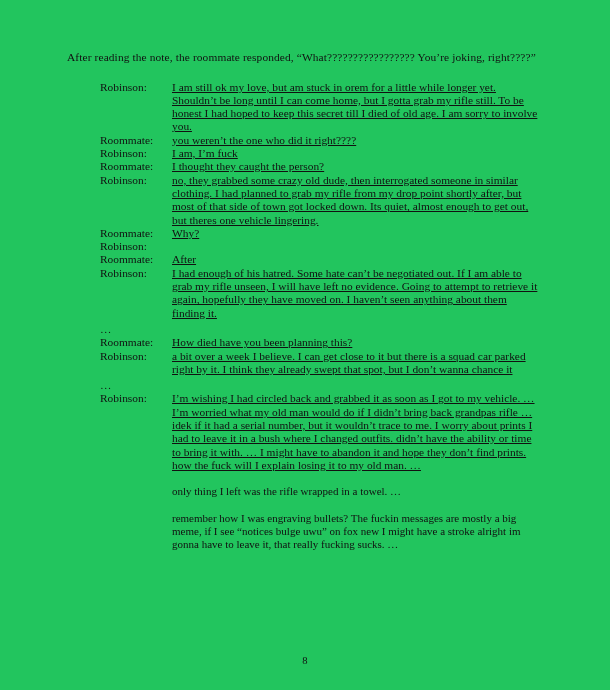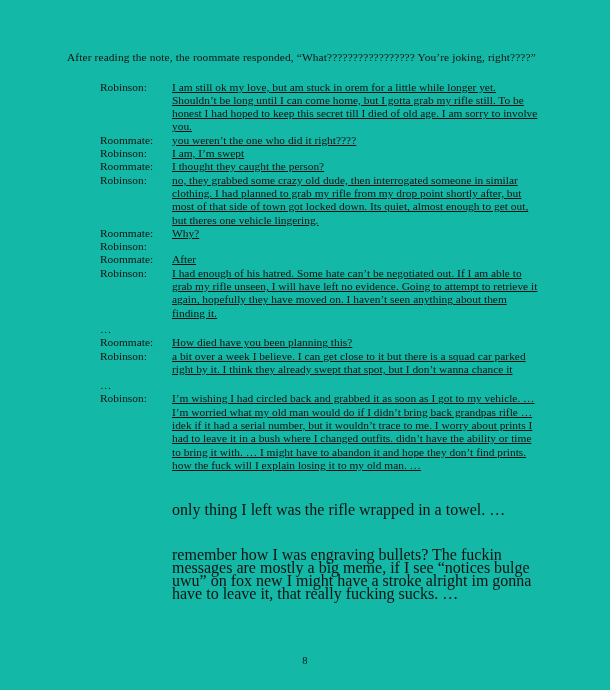--- a/index.html
+++ b/index.html
@@ -16,21 +16,21 @@
     color: #111111;
     overflow: hidden;
   }
 
   .page {
     position: absolute;
     left: 0;
     top: 0;
     width: 610px;
     height: 690px;
-    background: #14b8a6;
+    background: #22c55e;
   }
 
   .content {
     position: absolute;
     left: 67px;
     top: 50px;
     width: 474px;
   }
 
   
@@ -71,23 +71,23 @@
   .section-break {
     font-size: 11.4px;
     line-height: 13.3px;
     height: 13.3px;
     margin-top: 3px;
   }
 
   
   .cont-para {
     margin-left: 72px;
-    font-size: 16px;
+    font-size: 11px;
     line-height: 13.3px;
-    margin-top: 31px;
+    margin-top: 13px;
   }
 
   .page-number {
     position: absolute;
     left: 0;
     top: 655px;
     width: 610px;
     text-align: center;
     font-size: 10.6px;
     color: #111111;
@@ -106,21 +106,21 @@
         <div class="turn">
           <div class="speaker">Robinson:</div>
           <div class="utterance">I am still ok my love, but am stuck in orem for a little while longer yet. Shouldn’t be long until I can come home, but I gotta grab my rifle still. To be honest I had hoped to keep this secret till I died of old age. I am sorry to involve you.</div>
         </div>
         <div class="turn">
           <div class="speaker">Roommate:</div>
           <div class="utterance">you weren’t the one who did it right????</div>
         </div>
         <div class="turn">
           <div class="speaker">Robinson:</div>
-          <div class="utterance">I am, I’m swept</div>
+          <div class="utterance">I am, I’m fuck</div>
         </div>
         <div class="turn">
           <div class="speaker">Roommate:</div>
           <div class="utterance">I thought they caught the person?</div>
         </div>
         <div class="turn">
           <div class="speaker">Robinson:</div>
           <div class="utterance">no, they grabbed some crazy old dude, then interrogated someone in similar clothing. I had planned to grab my rifle from my drop point shortly after, but most of that side of town got locked down. Its quiet, almost enough to get out, but theres one vehicle lingering.</div>
         </div>
         <div class="turn">

